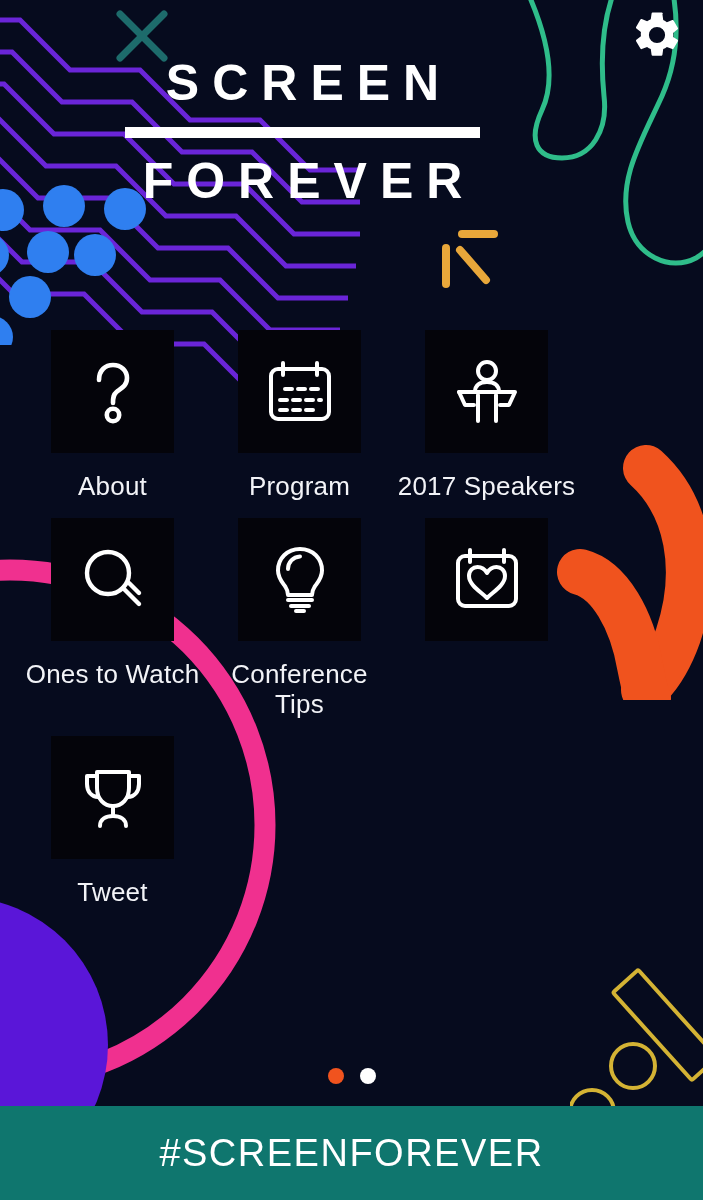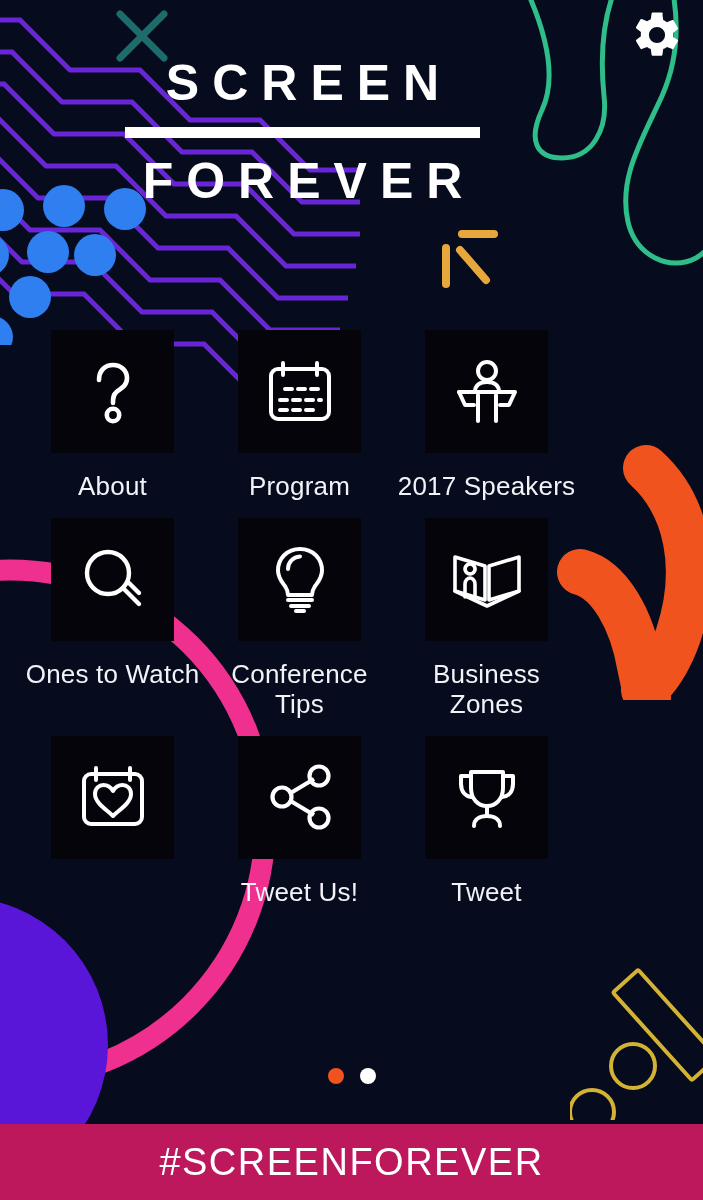--- a/index.html
+++ b/index.html
@@ -87,22 +87,22 @@
     position:absolute; top:1068px; left:0; width:703px;
     display:flex; justify-content:center; align-items:center; gap:16px;
     z-index:9;
   }
   .dot { width:16px; height:16px; border-radius:50%; }
   .dot.active { background:#f0531e; }
   .dot.inactive { background:#ffffff; }
 
   
   .footer {
-    position:absolute; bottom:0; left:0; width:703px; height:76px;
-    background:#be185d;
+    position:absolute; bottom:0; left:0; width:703px; height:94px;
+    background:#0f766e;
     display:flex; align-items:center; justify-content:center;
     z-index:10;
   }
   .footer-text {
     color:#ffffff;
     font-size:38px;
     letter-spacing:1.5px;
     font-weight:400;
     white-space:nowrap;
   }
@@ -269,62 +269,34 @@
             <path d="M24,57 L48,57"></path>
             <path d="M27,63 L45,63"></path>
             <path d="M32,68 L40,68"></path>
             <path d="M24,26 C24,19 29,14 36,13.5"></path>
           </g>
         </svg>
       </div>
       <div class="tile-label">Conference<br>Tips</div>
     </div>
 
-    <div class="tile">
-      <div class="tile-icon">
-        <svg width="76" height="76" viewBox="0 0 76 76">
-          <g fill="none" stroke="#ffffff" stroke-width="3.6" stroke-linecap="round" stroke-linejoin="round">
-            <path d="M6,16 L36,25 L36,59 L6,50 Z"></path>
-            <path d="M70,16 L40,25 L40,59 L70,50 Z"></path>
-            <path d="M6,50 L38,65 L70,50"></path>
-            <path d="M21,33 a5,5 0 1,1 0.1,0"></path>
-            <path d="M16,56 L16,43 C16,39 19,37 21,37 C23,37 26,39 26,43 L26,58"></path>
-          </g>
-        </svg>
-      </div>
-      <div class="tile-label">Business<br>Zones</div>
-    </div>
 
     <div class="tile">
       <div class="tile-icon">
         <svg width="74" height="74" viewBox="0 0 74 74">
           <g fill="none" stroke="#ffffff" stroke-width="4" stroke-linecap="round" stroke-linejoin="round">
             <rect x="8" y="14" width="58" height="50" rx="7"></rect>
             <path d="M20,8 L20,20"></path>
             <path d="M54,8 L54,20"></path>
             <path d="M37,56 C31,50 19,43 19,34 C19,28.5 23,25 27.5,25 C31.5,25 35,27.5 37,31 C39,27.5 42.5,25 46.5,25 C51,25 55,28.5 55,34 C55,43 43,50 37,56 Z"></path>
           </g>
         </svg>
       </div>
     </div>
 
-    <div class="tile">
-      <div class="tile-icon">
-        <svg width="72" height="72" viewBox="0 0 72 72">
-          <g fill="none" stroke="#ffffff" stroke-width="4.2">
-            <path d="M25,33 L50,18"></path>
-            <path d="M25,39 L50,54"></path>
-            <circle cx="18" cy="36" r="9.5"></circle>
-            <circle cx="55" cy="15" r="9.5"></circle>
-            <circle cx="55" cy="57" r="9.5"></circle>
-          </g>
-        </svg>
-      </div>
-      <div class="tile-label">Tweet Us!</div>
-    </div>
 
     <div class="tile">
       <div class="tile-icon">
         <svg width="74" height="74" viewBox="0 0 74 74">
           <g fill="none" stroke="#ffffff" stroke-width="4" stroke-linecap="round" stroke-linejoin="round">
             <path d="M21,12 L53,12 L53,28 C53,39 46,46 37,46 C28,46 21,39 21,28 Z"></path>
             <path d="M21,16 L11,16 L11,24 C11,32 16,37 22,37"></path>
             <path d="M53,16 L63,16 L63,24 C63,32 58,37 52,37"></path>
             <path d="M37,46 L37,56"></path>
             <path d="M24,66 C24,59 30,56 37,56 C44,56 50,59 50,66"></path>

